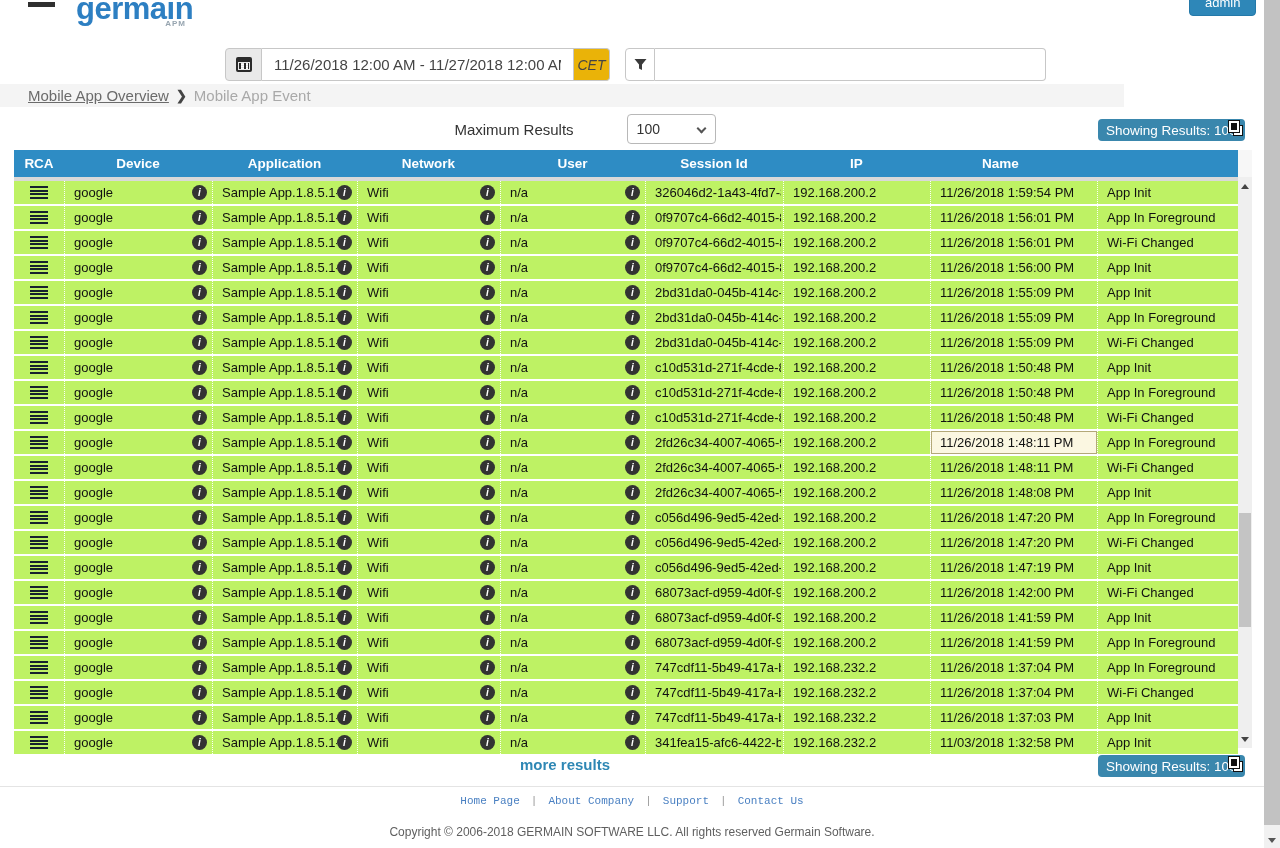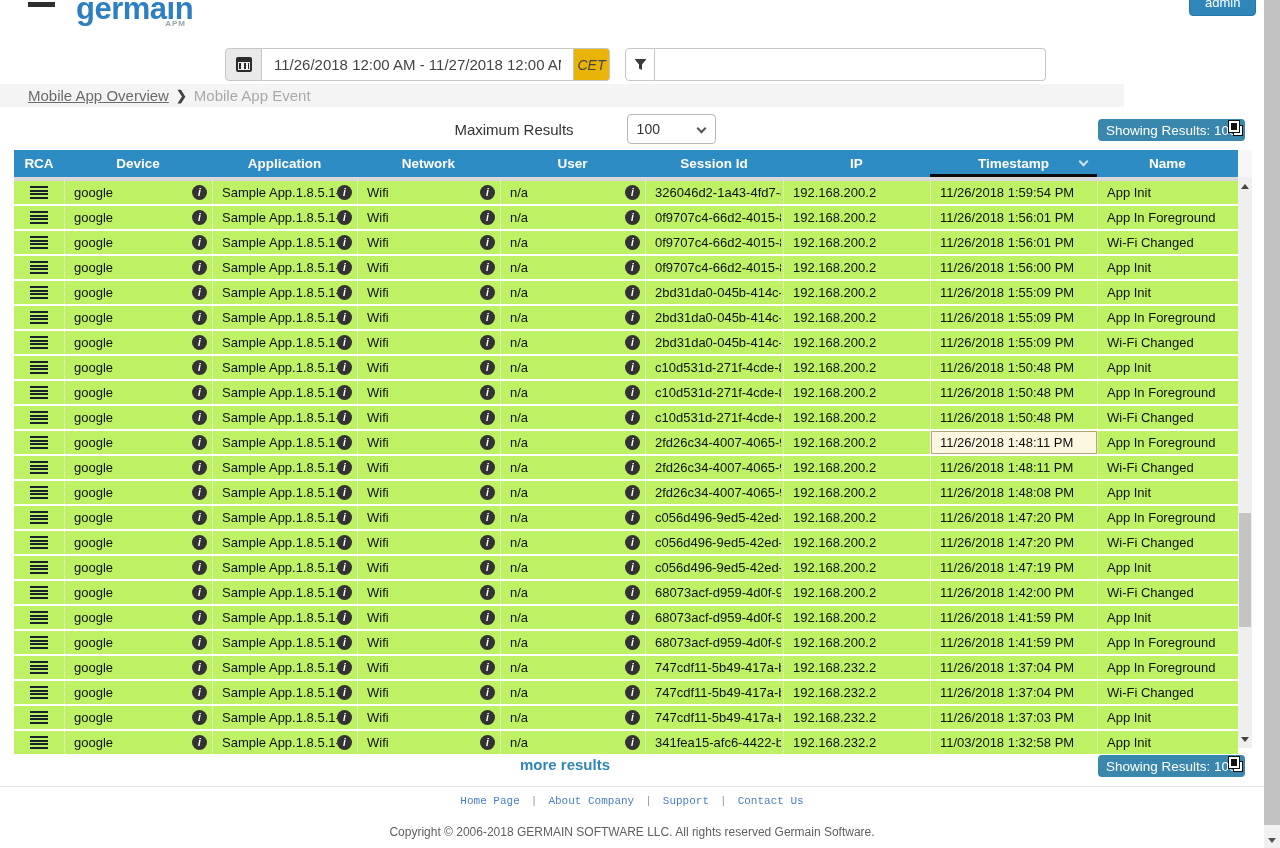--- a/index.html
+++ b/index.html
@@ -171,25 +171,20 @@
 
 <div class="abs grid" data-name="event-table">
   <div class="grid-header" data-name="event-table-header">
     <div class="hcell c0" data-name="column-header-rca">RCA</div>
     <div class="hcell c1" data-name="column-header-device">Device</div>
     <div class="hcell c2" data-name="column-header-application">Application</div>
     <div class="hcell c3" data-name="column-header-network">Network</div>
     <div class="hcell c4" data-name="column-header-user">User</div>
     <div class="hcell c5" data-name="column-header-session-id">Session Id</div>
     <div class="hcell c6" data-name="column-header-ip">IP</div>
-    <div class="hcell c7" data-name="column-header-timestamp">
-      <span>Timestamp</span>
-      <span class="sort-chevron" data-name="sort-desc-icon"></span>
-      <span class="sorted-underline" data-name="sorted-column-indicator"></span>
-    </div>
     <div class="hcell c8" data-name="column-header-name">Name</div>
   </div>
   <div class="grid-gap" data-name="header-body-divider"></div>
   <div data-name="table-rows">
       <div class="grid-row" data-name="table-row">
     <div class="cell cell-rca c0" data-name="rca-cell">
       <span class="rca-icon" data-name="rca-menu-icon"></span>
     </div>
     <div class="cell c1" data-name="device-cell">
       <span class="txt">google</span>

